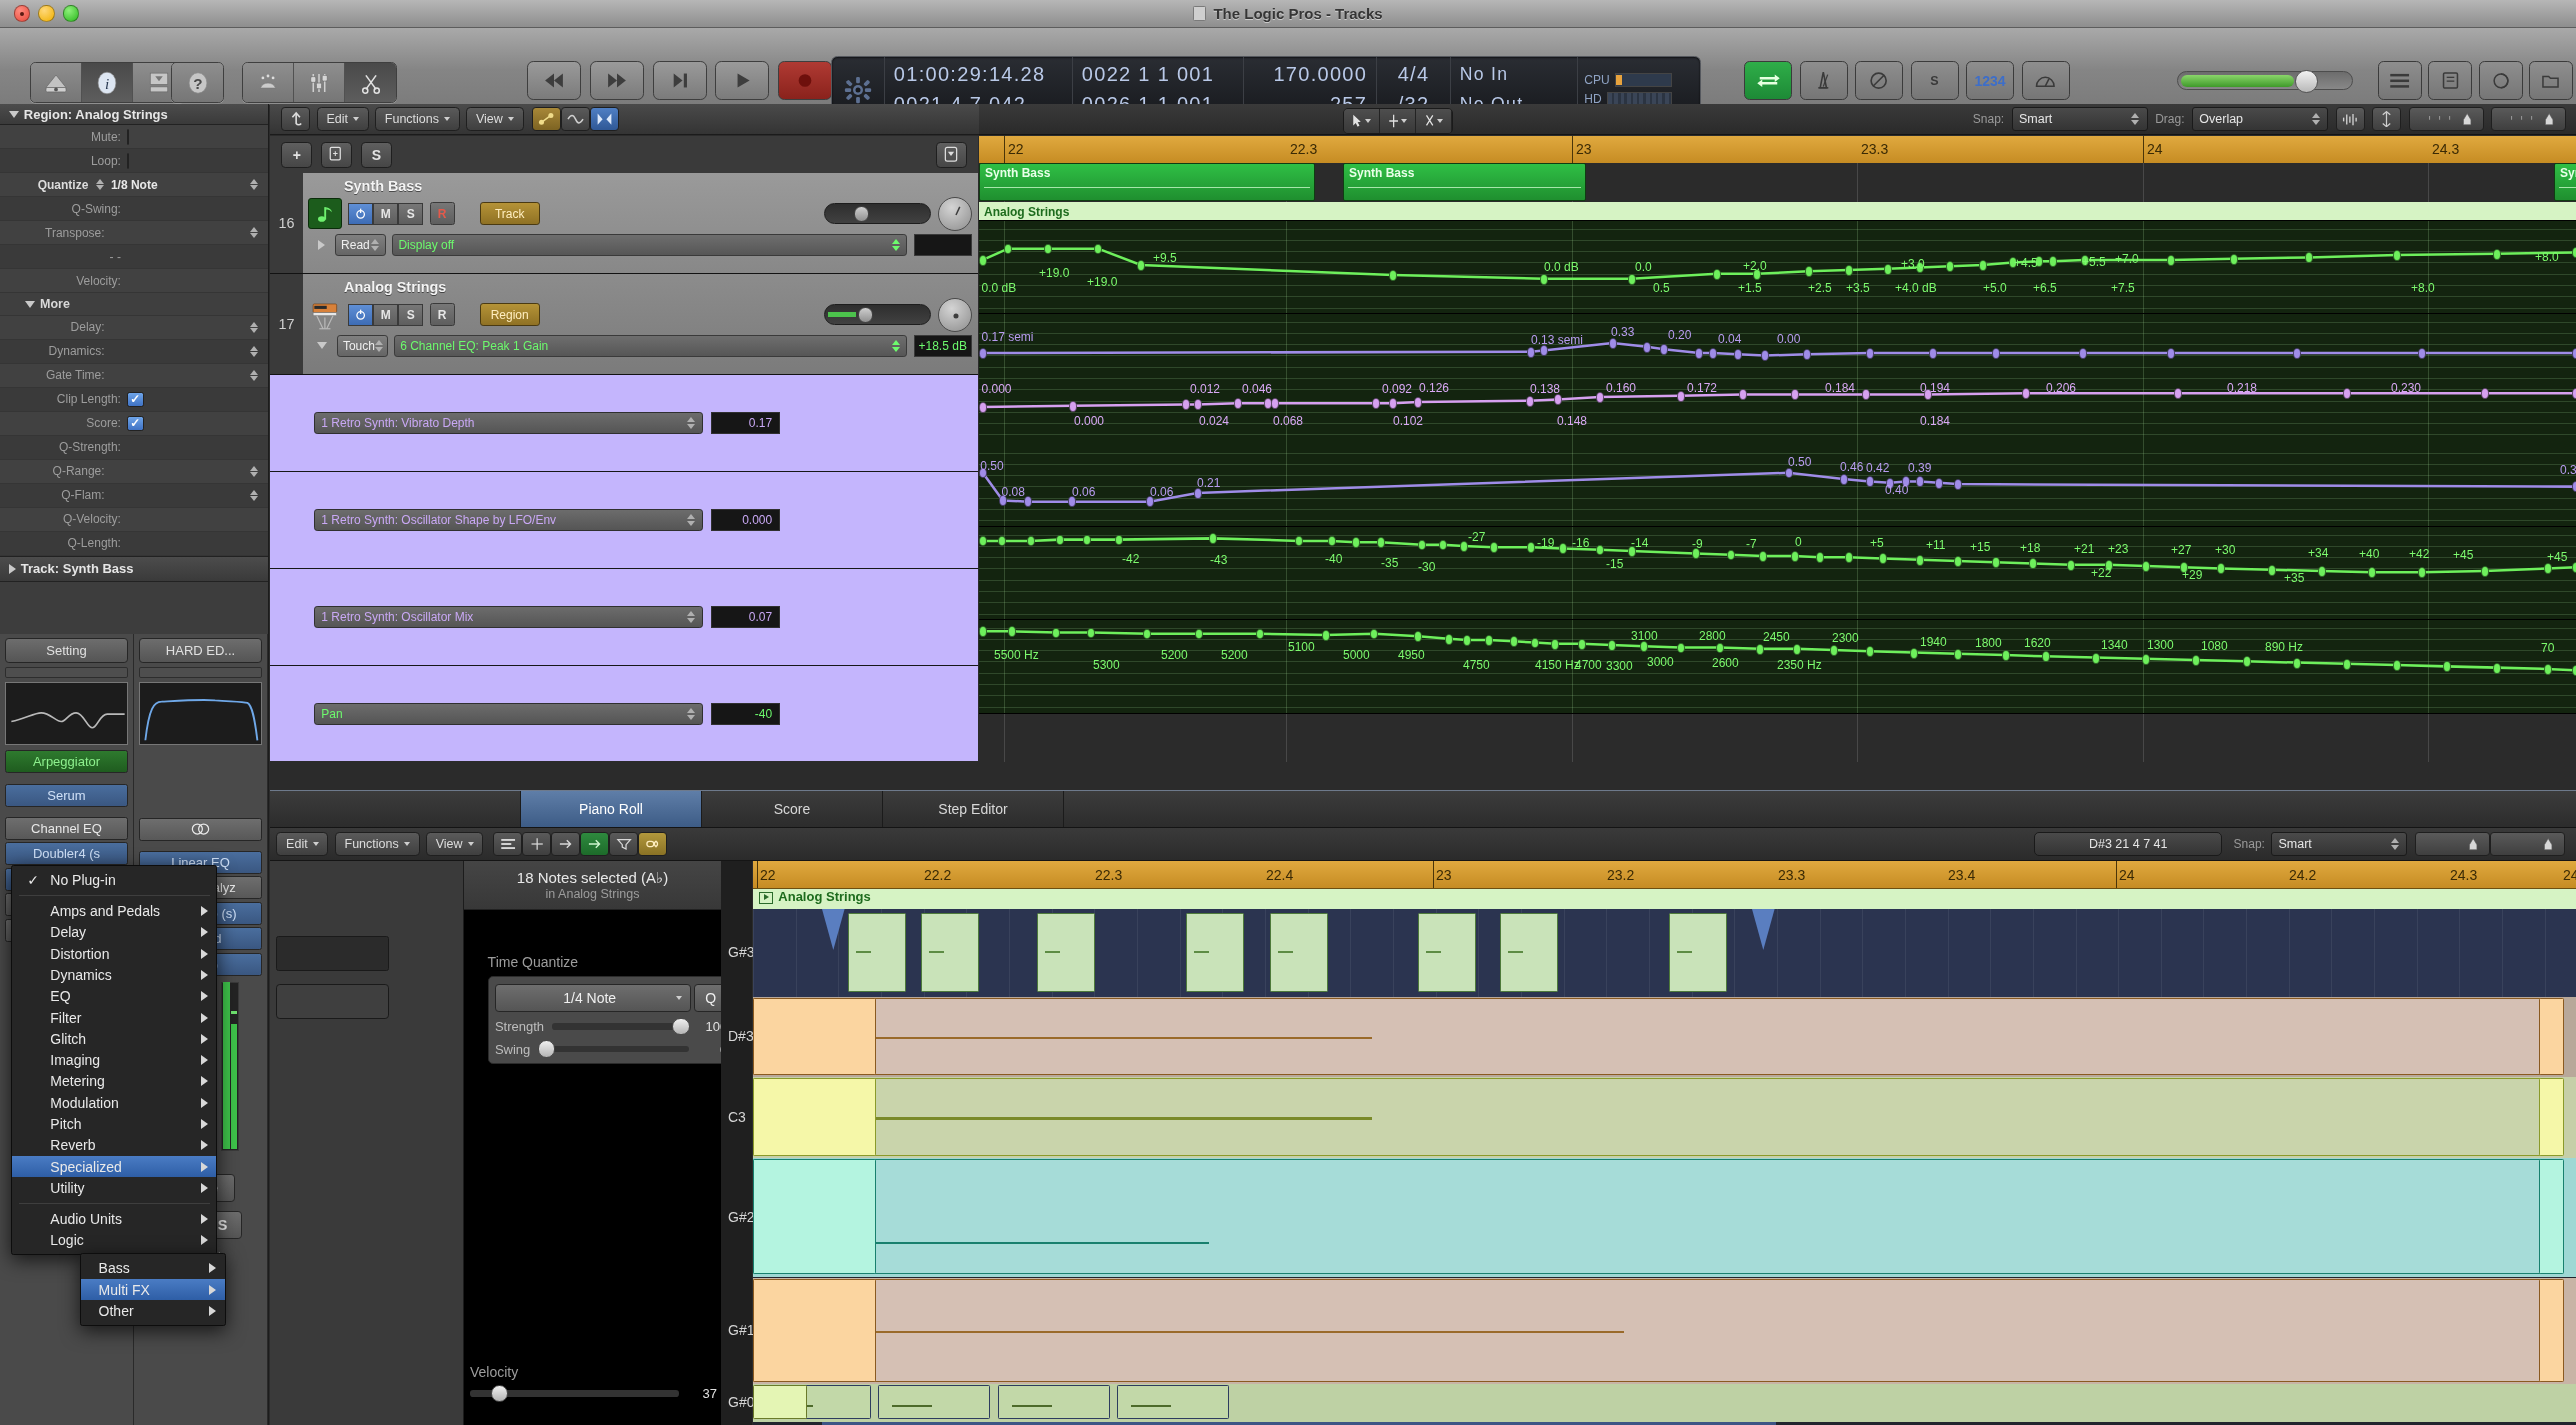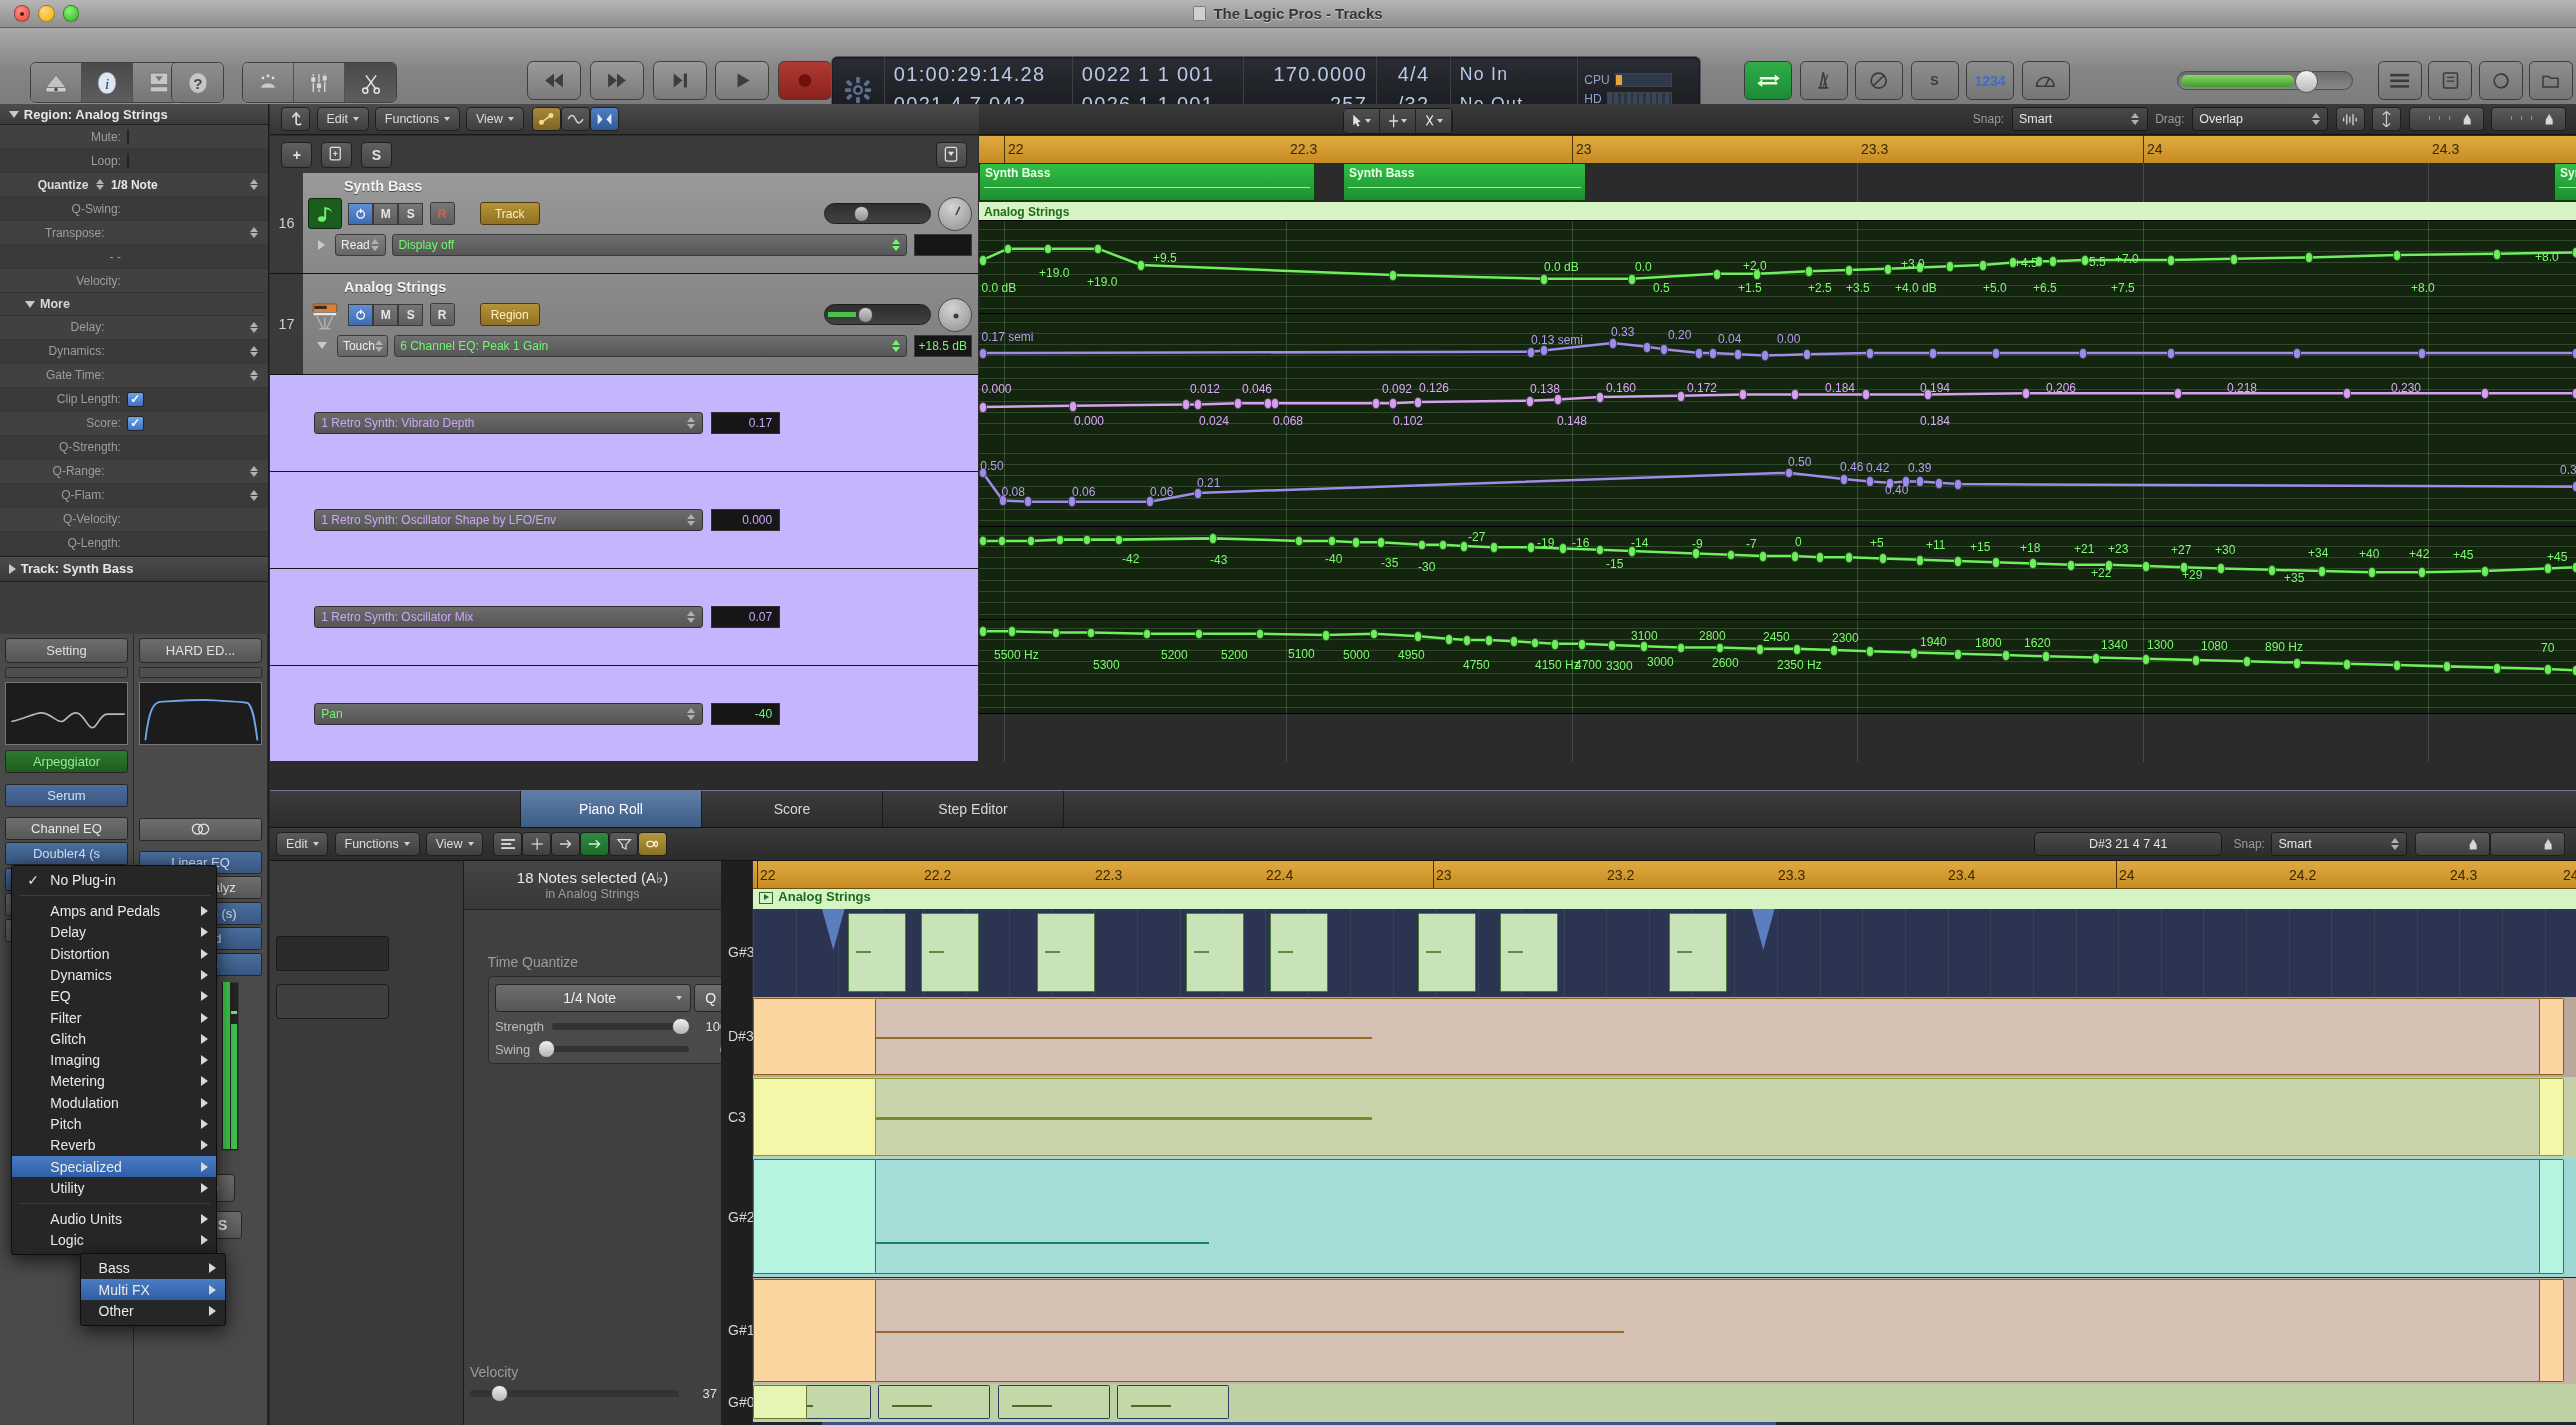--- a/index.html
+++ b/index.html
@@ -220,21 +220,21 @@
     background:linear-gradient(#3c3c3c,#2c2c2c);border-top:1.3px solid #6e7a8c;border-bottom:0.6px solid #141414;display:flex;}
   .edtab{width:181px;display:flex;align-items:center;justify-content:center;color:#d8d8d8;font-size:14px;
     border-right:0.6px solid #1b1b1b;}
   .edtab.on{background:linear-gradient(#5f7ea8,#3d5c86);color:#fff;}
   .edtabs .spacer{flex:1;}
   .edtabs .lead{width:251px;border-right:0.6px solid #1b1b1b;}
 
   .edtool{position:absolute;left:270px;top:828px;width:2306px;height:33px;
     background:linear-gradient(#3a3a3a,#2b2b2b);border-bottom:0.6px solid #151515;display:flex;align-items:center;}
 
-  .edinsp{position:absolute;left:270px;top:861px;width:452px;height:565px;background:#404040;
+  .edinsp{position:absolute;left:270px;top:861px;width:452px;height:565px;background:#000000;
     border-right:0.6px solid #1b1b1b;}
   .notesel{height:49px;background:linear-gradient(#454545,#383838);border-bottom:0.6px solid #222;
     display:flex;flex-direction:column;align-items:center;justify-content:center;}
   .notesel .t1{color:#e8e8e8;font-size:15px;}
   .notesel .t2{color:#9d9d9d;font-size:12.5px;}
   .qpanel{margin:25px 17.6px;}
   .qtitle{color:#9d9d9d;font-size:14px;margin-bottom:6.3px;}
   .qbox{background:#4a4a4a;border:0.6px solid #2b2b2b;border-radius:5px;padding:6.3px;}
   .qsel{height:28px;border-radius:3.8px;border:0.6px solid #262626;background:linear-gradient(#6e6e6e,#555);
     display:flex;align-items:center;justify-content:space-between;padding:0 7.5px;color:#f0f0f0;font-size:14px;}
@@ -1400,21 +1400,21 @@
         <div class="node g" style="left: 1364px; top: 39px;"></div>
         <div class="node g" style="left: 1414px; top: 40px;"></div>
         <div class="node g" style="left: 1464px; top: 41px;"></div>
         <div class="node g" style="left: 1514px; top: 43px;"></div>
         <div class="node g" style="left: 1565px; top: 44px;"></div>
         <div class="node g" style="left: 1593px; top: 45px;"></div>
         <div class="autolbl glow-green" style="left: 15px; top: 28px;">5500 Hz</div>
         <div class="autolbl glow-green" style="left: 114px; top: 38px;">5300</div>
         <div class="autolbl glow-green" style="left: 182px; top: 28px;">5200</div>
         <div class="autolbl glow-green" style="left: 242px; top: 28px;">5200</div>
-        <div class="autolbl glow-green" style="left: 309px; top: 27px;">5100</div>
+        <div class="autolbl glow-green" style="left: 309px; top: 20px;">5100</div>
         <div class="autolbl glow-green" style="left: 364px; top: 28px;">5000</div>
         <div class="autolbl glow-green" style="left: 419px; top: 28px;">4950</div>
         <div class="autolbl glow-green" style="left: 484px; top: 38px;">4750</div>
         <div class="autolbl glow-green" style="left: 556px; top: 38px;">4150 Hz</div>
         <div class="autolbl glow-green" style="left: 596px; top: 38px;">4700</div>
         <div class="autolbl glow-green" style="left: 627px; top: 39px;">3300</div>
         <div class="autolbl glow-green" style="left: 652px; top: 8.8px;">3100</div>
         <div class="autolbl glow-green" style="left: 668px; top: 35px;">3000</div>
         <div class="autolbl glow-green" style="left: 720px; top: 8.8px;">2800</div>
         <div class="autolbl glow-green" style="left: 733px; top: 36px;">2600</div>

